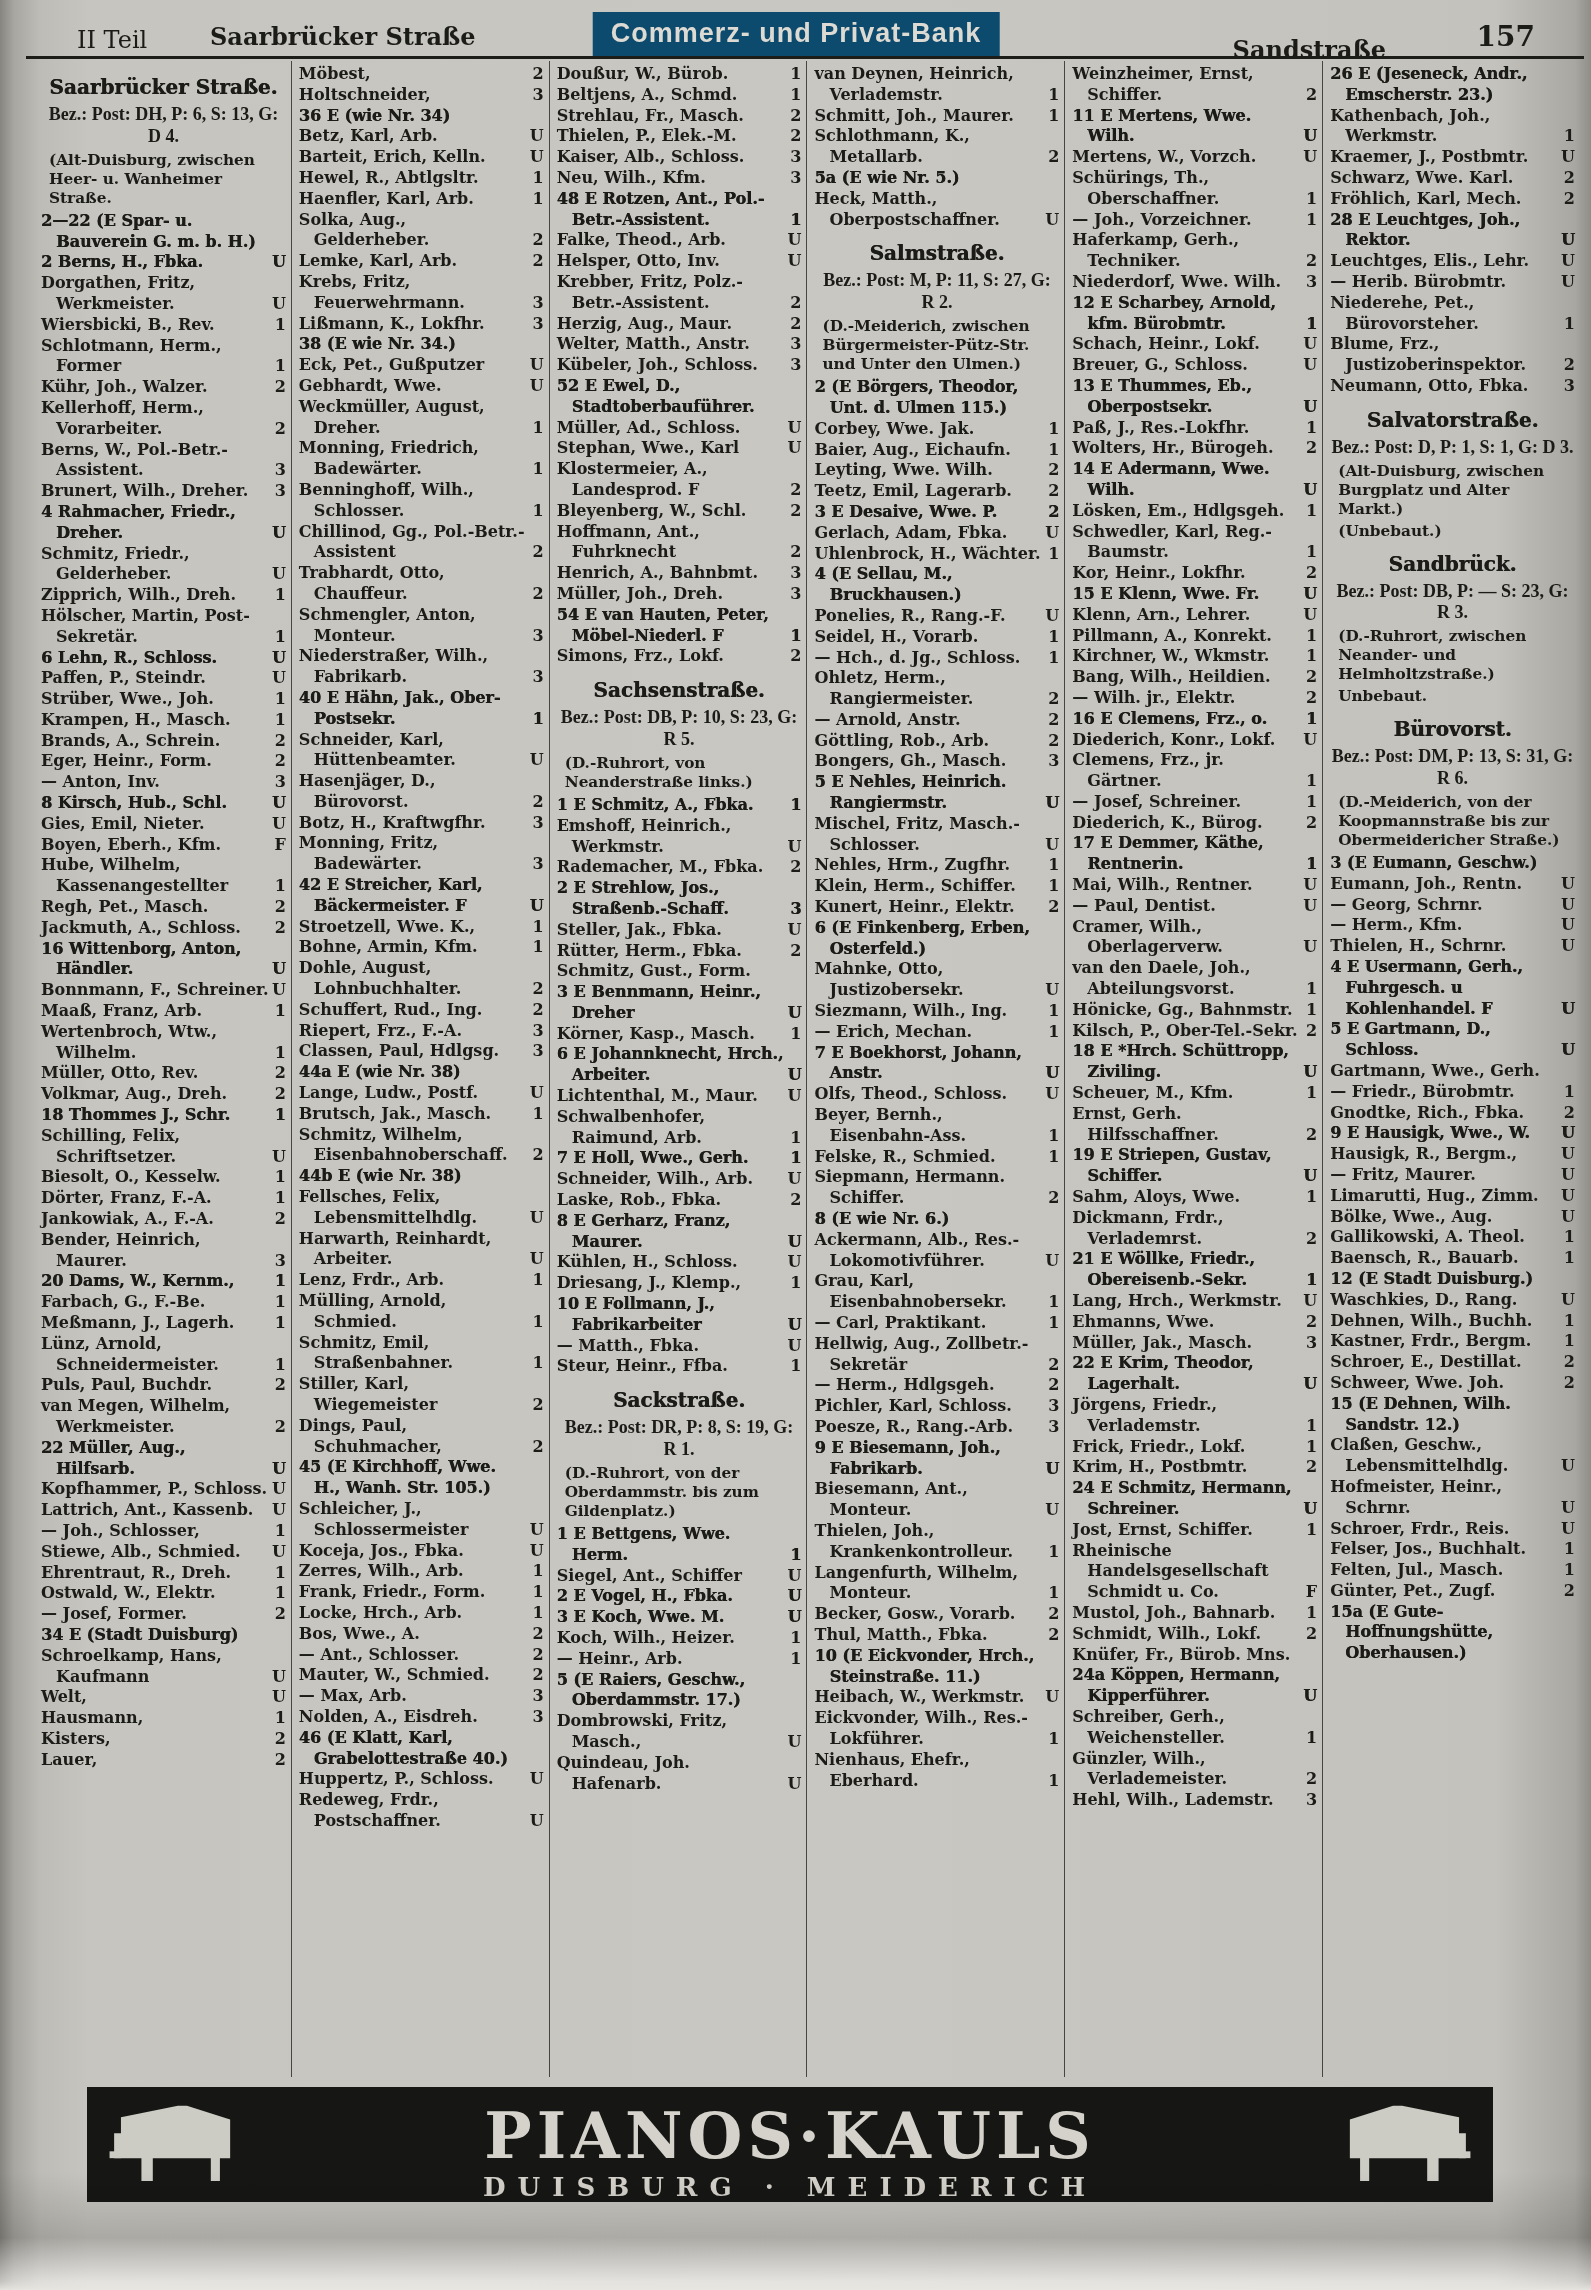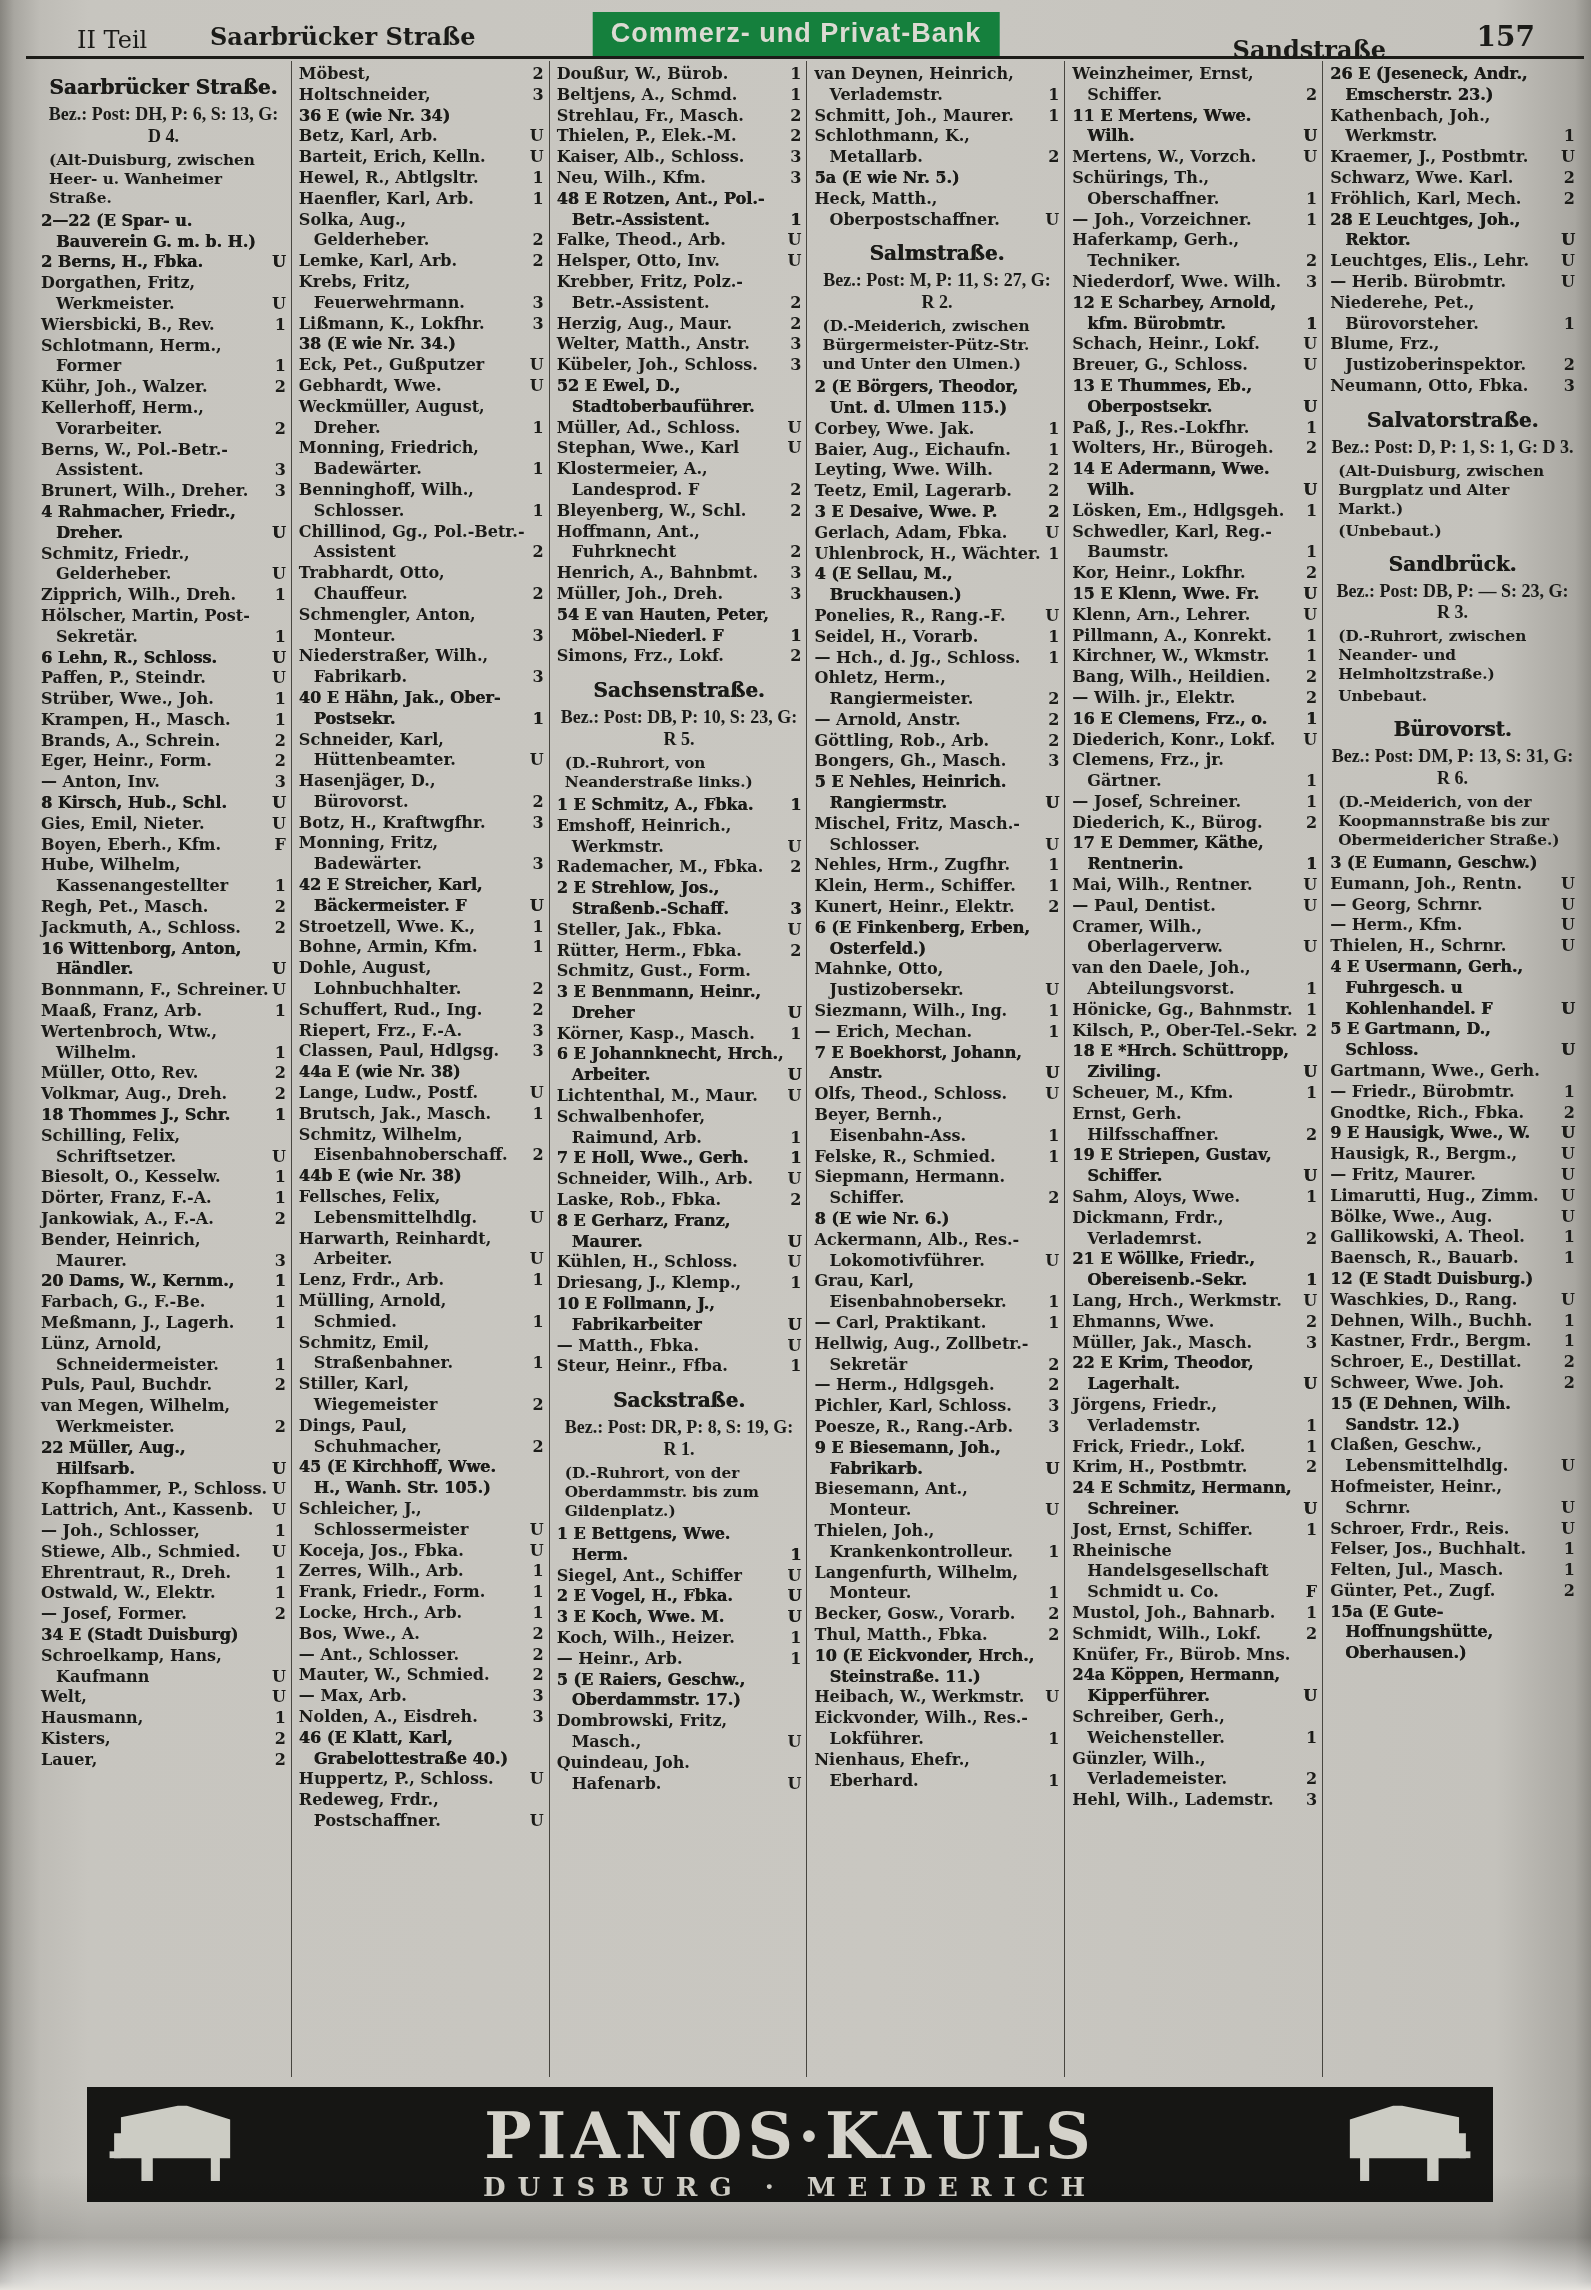--- a/index.html
+++ b/index.html
@@ -8,21 +8,21 @@
     background:linear-gradient(90deg,#87857f 0px,#a8a6a0 14px,#bebcb6 40px,#c7c5bf 89px,#c9c7c1 55%,#c4c2bc 94%,#a9a7a1 99%,#8f8d87 100%);
     font-family:"DejaVu Serif",serif;color:#1b1b18;
   }
   .bottom-shade{position:absolute;left:0;right:0;bottom:0;height:119px;
     background:linear-gradient(180deg,rgba(0,0,0,0) 0%,rgba(0,0,0,.14) 55%,rgba(255,255,255,.5) 92%,#e8e6e0 100%);}
   
   .hdr{position:absolute;top:10px;left:0;right:0;height:44px;}
   .hdr .part{position:absolute;left:77px;top:16px;font-size:24px;font-weight:normal;}
   .hdr .lstreet{position:absolute;left:210px;top:12px;font-size:24px;font-weight:bold;}
   .hdr .banner{position:absolute;left:50%;transform:translateX(-50%);top:2px;
-    background:#15803d;color:#dcdad2;font-family:"Liberation Sans",sans-serif;
+    background:#0c4a6e;color:#dcdad2;font-family:"Liberation Sans",sans-serif;
     font-size:27px;font-weight:bold;letter-spacing:1px;padding:6px 18px 7px;}
   .hdr .rstreet{position:absolute;right:206px;top:12px;font-size:24px;font-weight:bold;margin-top:13px;}
   .hdr .pageno{position:absolute;right:57px;top:10px;font-size:28px;font-weight:bold;}
   .rule{position:absolute;top:56px;left:26px;right:8px;height:3px;background:#1c1c18;}
   
   .cols{position:absolute;top:61px;left:34px;right:12px;bottom:214px;display:flex;}
   .col{flex:1 1 0;min-width:0;padding:3px 5px 0 7px;border-right:1px solid #47453f;overflow:hidden;}
   .col:last-child{border-right:none;}
   .entry{position:relative;padding:0 17px 0 15px;text-indent:-15px;
     font-size:16px;line-height:1.3;font-weight:bold;}

